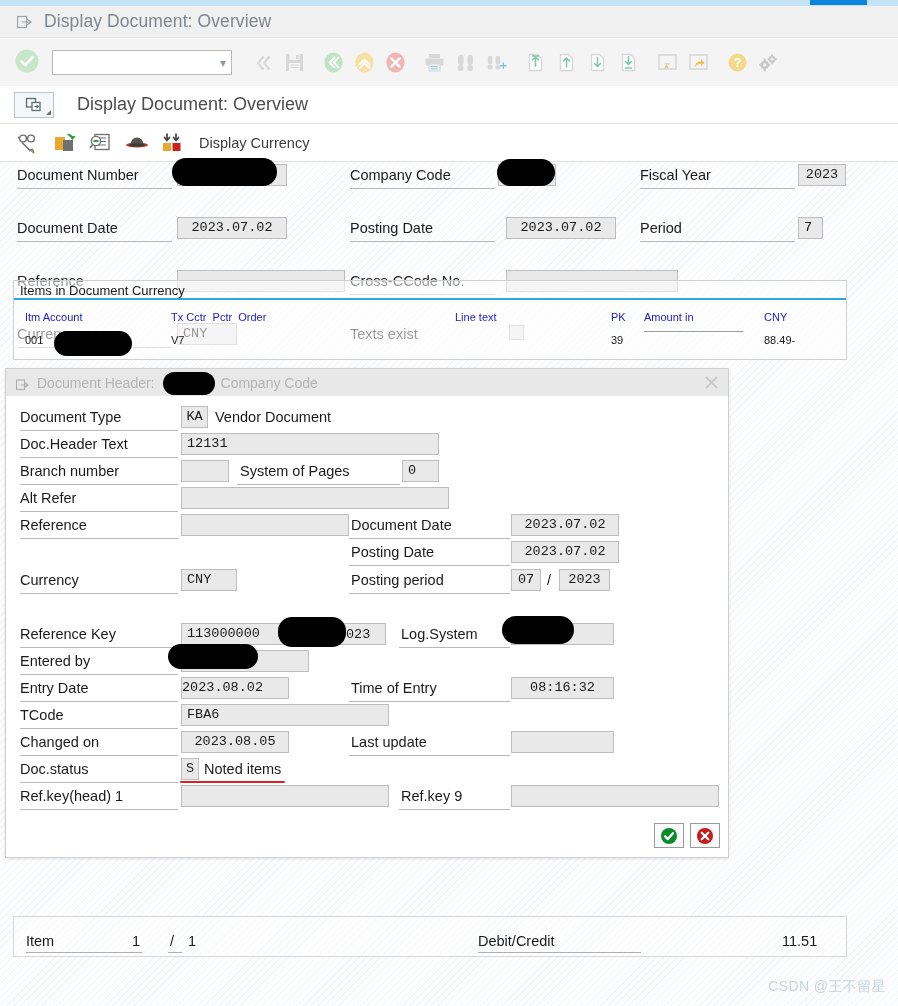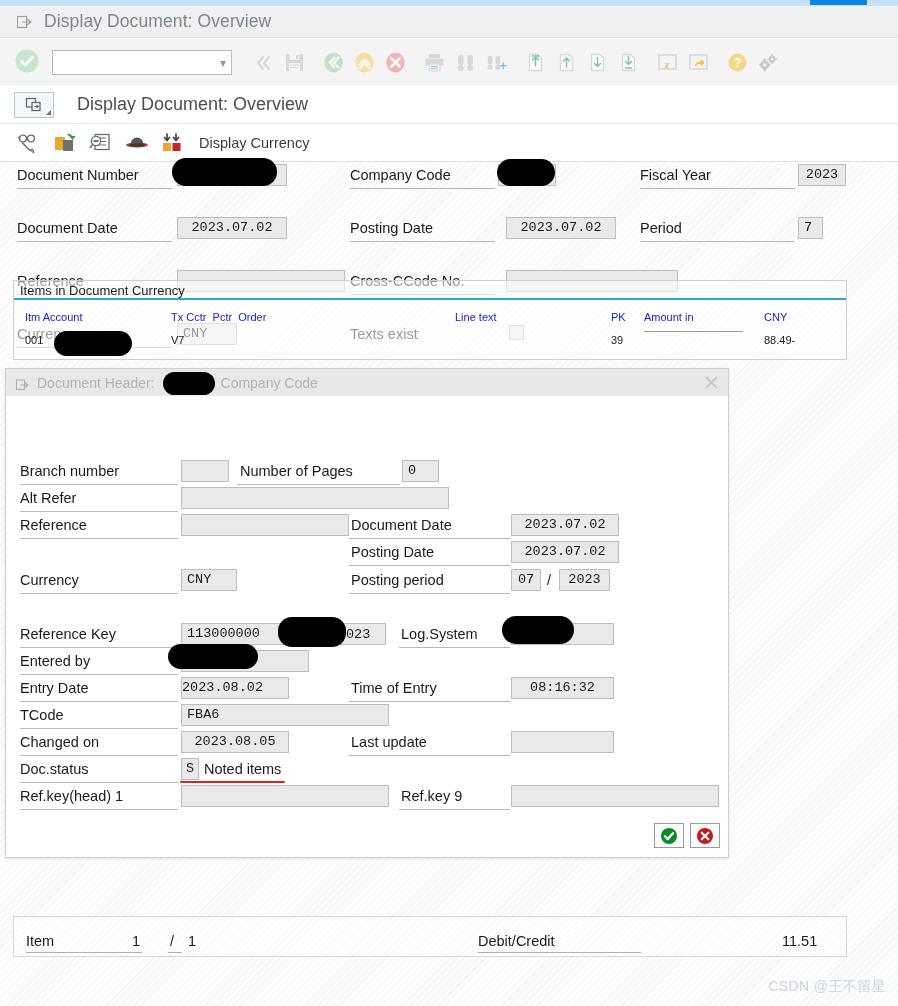--- a/index.html
+++ b/index.html
@@ -535,27 +535,38 @@
         <span class="redact" style="left:157px; top:3px; width:52px; height:23px;"></span>
         <span class="dlg-close">
           <svg width="15" height="15" viewBox="0 0 15 15">
               <path d="M2 2l11 11M13 2L2 13" stroke="currentColor" stroke-width="1.8" fill="none"></path>
             </svg>
         </span>
       </div>
 
       <div class="dlg-body">
 
-
+        <div class="drow" style="top:8px;">
+          <span class="dlabel" style="left:14px;">Document Type</span>
+          <span class="dline" style="left:14px; width:158px;"></span>
+          <span class="dinput" style="left:175px; width:27px; text-align:center; padding-left:0;">KA</span>
+          <span class="dstatic" style="left:209px;">Vendor Document</span>
+        </div>
+
+        <div class="drow" style="top:35px;">
+          <span class="dlabel" style="left:14px;">Doc.Header Text</span>
+          <span class="dline" style="left:14px; width:158px;"></span>
+          <span class="dinput" style="left:175px; width:258px;">12131</span>
+        </div>
 
         <div class="drow" style="top:62px;">
           <span class="dlabel" style="left:14px;">Branch number</span>
           <span class="dline" style="left:14px; width:158px;"></span>
           <span class="dinput" style="left:175px; width:48px;"></span>
-          <span class="dlabel" style="left:234px;">Number of Pages</span>
+          <span class="dlabel" style="left:234px;">System of Pages</span>
           <span class="dline" style="left:231px; width:163px;"></span>
           <span class="dinput" style="left:396px; width:37px;">0</span>
         </div>
 
         <div class="drow" style="top:89px;">
           <span class="dlabel" style="left:14px;">Alt Refer</span>
           <span class="dline" style="left:14px; width:158px;"></span>
           <span class="dinput" style="left:175px; width:268px;"></span>
         </div>
 

